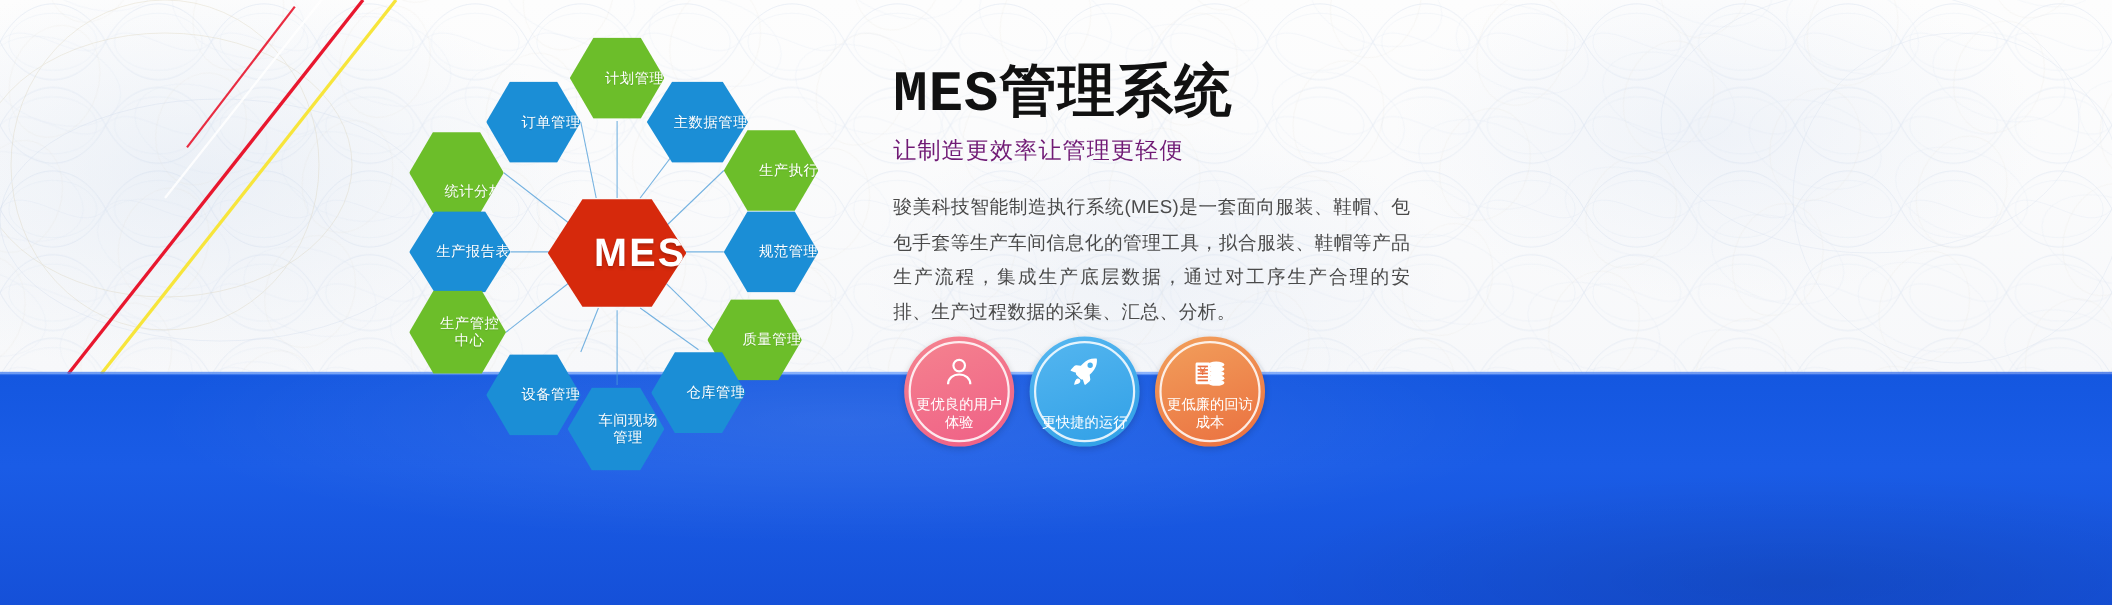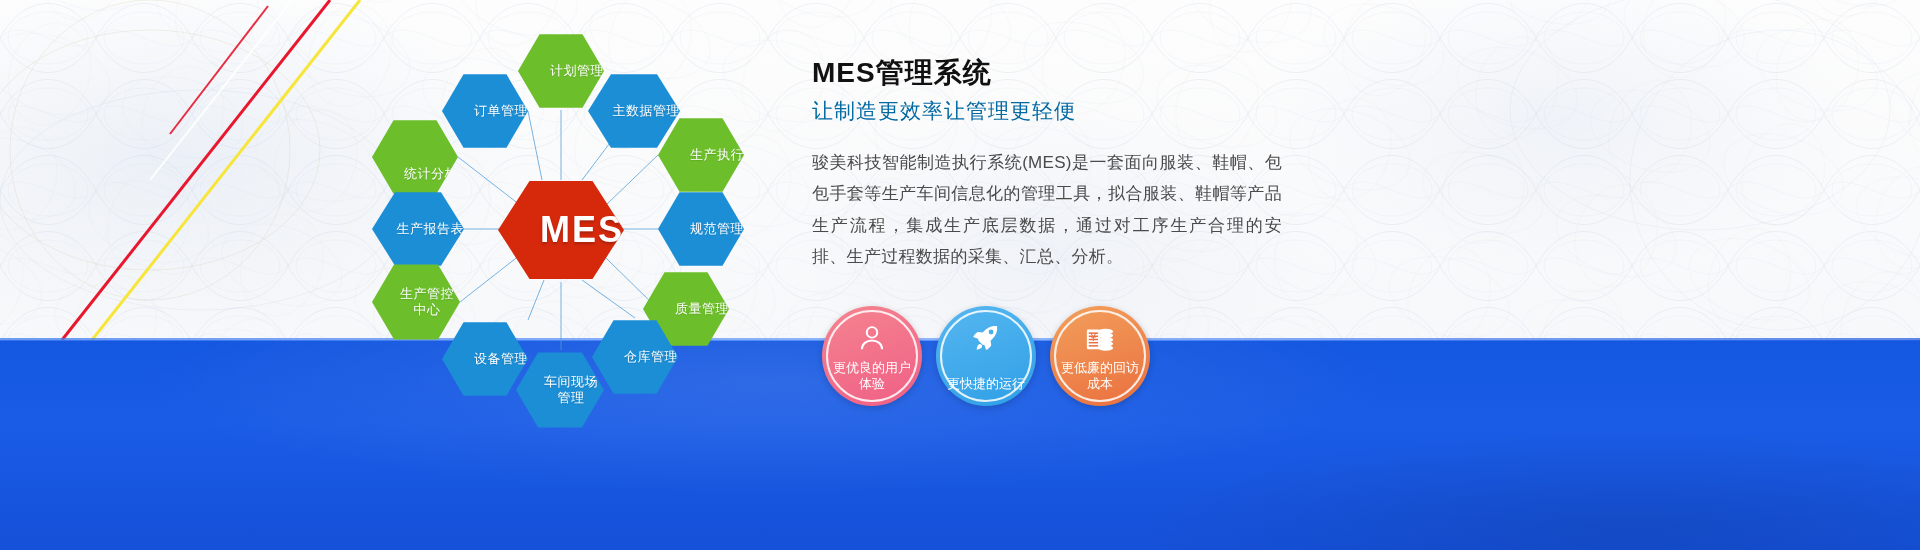--- a/index.html
+++ b/index.html
@@ -56,26 +56,26 @@
   .hex.green{background:#6cbe2a;}
   .hex.center{
     background:#d6290c;
     font-size:36px;font-weight:bold;letter-spacing:2px;
     text-shadow:0 2px 3px rgba(0,0,0,.22);
   }
 
   
   #right{position:absolute;left:812px;top:58px;width:470px;}
   .title{
-    font-family:Liberation Sans, sans-serif;
-    font-size:28px;font-weight:bold;color:#111;letter-spacing:1px;
+    font-family:Liberation Mono, monospace;
+    font-size:52px;font-weight:bold;color:#111;letter-spacing:1px;
     line-height:1.1;margin:0;
   }
   .subtitle{
-    font-size:21px;color:#0369a1;margin:8px 0 14px 0;letter-spacing:1px;
+    font-size:21px;color:#701a75;margin:8px 0 14px 0;letter-spacing:1px;
     font-weight:500;
   }
   .desc{
     margin:22px 0 0 0;
     font-size:17px;color:#4a4a4a;line-height:1.85;
     letter-spacing:.3px;
     text-align:justify;
   }
 
   

